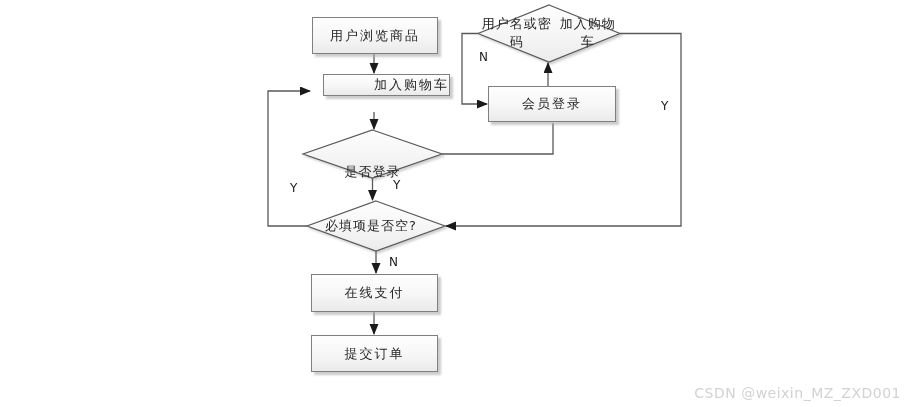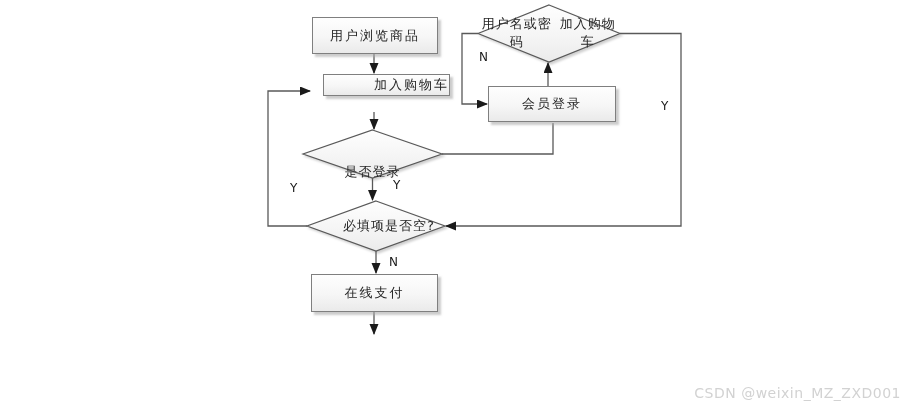--- a/index.html
+++ b/index.html
@@ -74,31 +74,34 @@
   </div>
 
   <div class="pbox" style="left:311px; top:274px; width:127px; height:38px;">
     <span>在线支付</span>
   </div>
 
   <div class="pbox" style="left:488px; top:86px; width:128px; height:36px;">
     <span>会员登录</span>
   </div>
 
+  <div class="pbox" style="left:311px; top:335px; width:127px; height:37px;">
+    <span>提交订单</span>
+  </div>
 
   <div class="dtext" style="left:478px; top:6px; width:142px; height:54px;">
     <span>用户名或密码</span>
     <span>加入购物车</span>
   </div>
 
   <div class="dtext" style="left:303px; top:148px; width:139px; height:48px;">
     <span>是否登录</span>
   </div>
 
-  <div class="dtext" style="left:320px; top:201px; width:138px; height:50px;text-align:center;">
+  <div class="dtext" style="left:302px; top:201px; width:138px; height:50px;text-align:center;">
     <span>必填项是否空?</span>
   </div>
 
   <div class="edge-label" style="left:479px; top:50px;">N</div>
   <div class="edge-label" style="left:661px; top:99px;">Y</div>
   <div class="edge-label" style="left:290px; top:181px;">Y</div>
   <div class="edge-label" style="left:393px; top:178px;">Y</div>
   <div class="edge-label" style="left:389px; top:255px;">N</div>
 
   <div class="watermark">CSDN @weixin_MZ_ZXD001</div>

